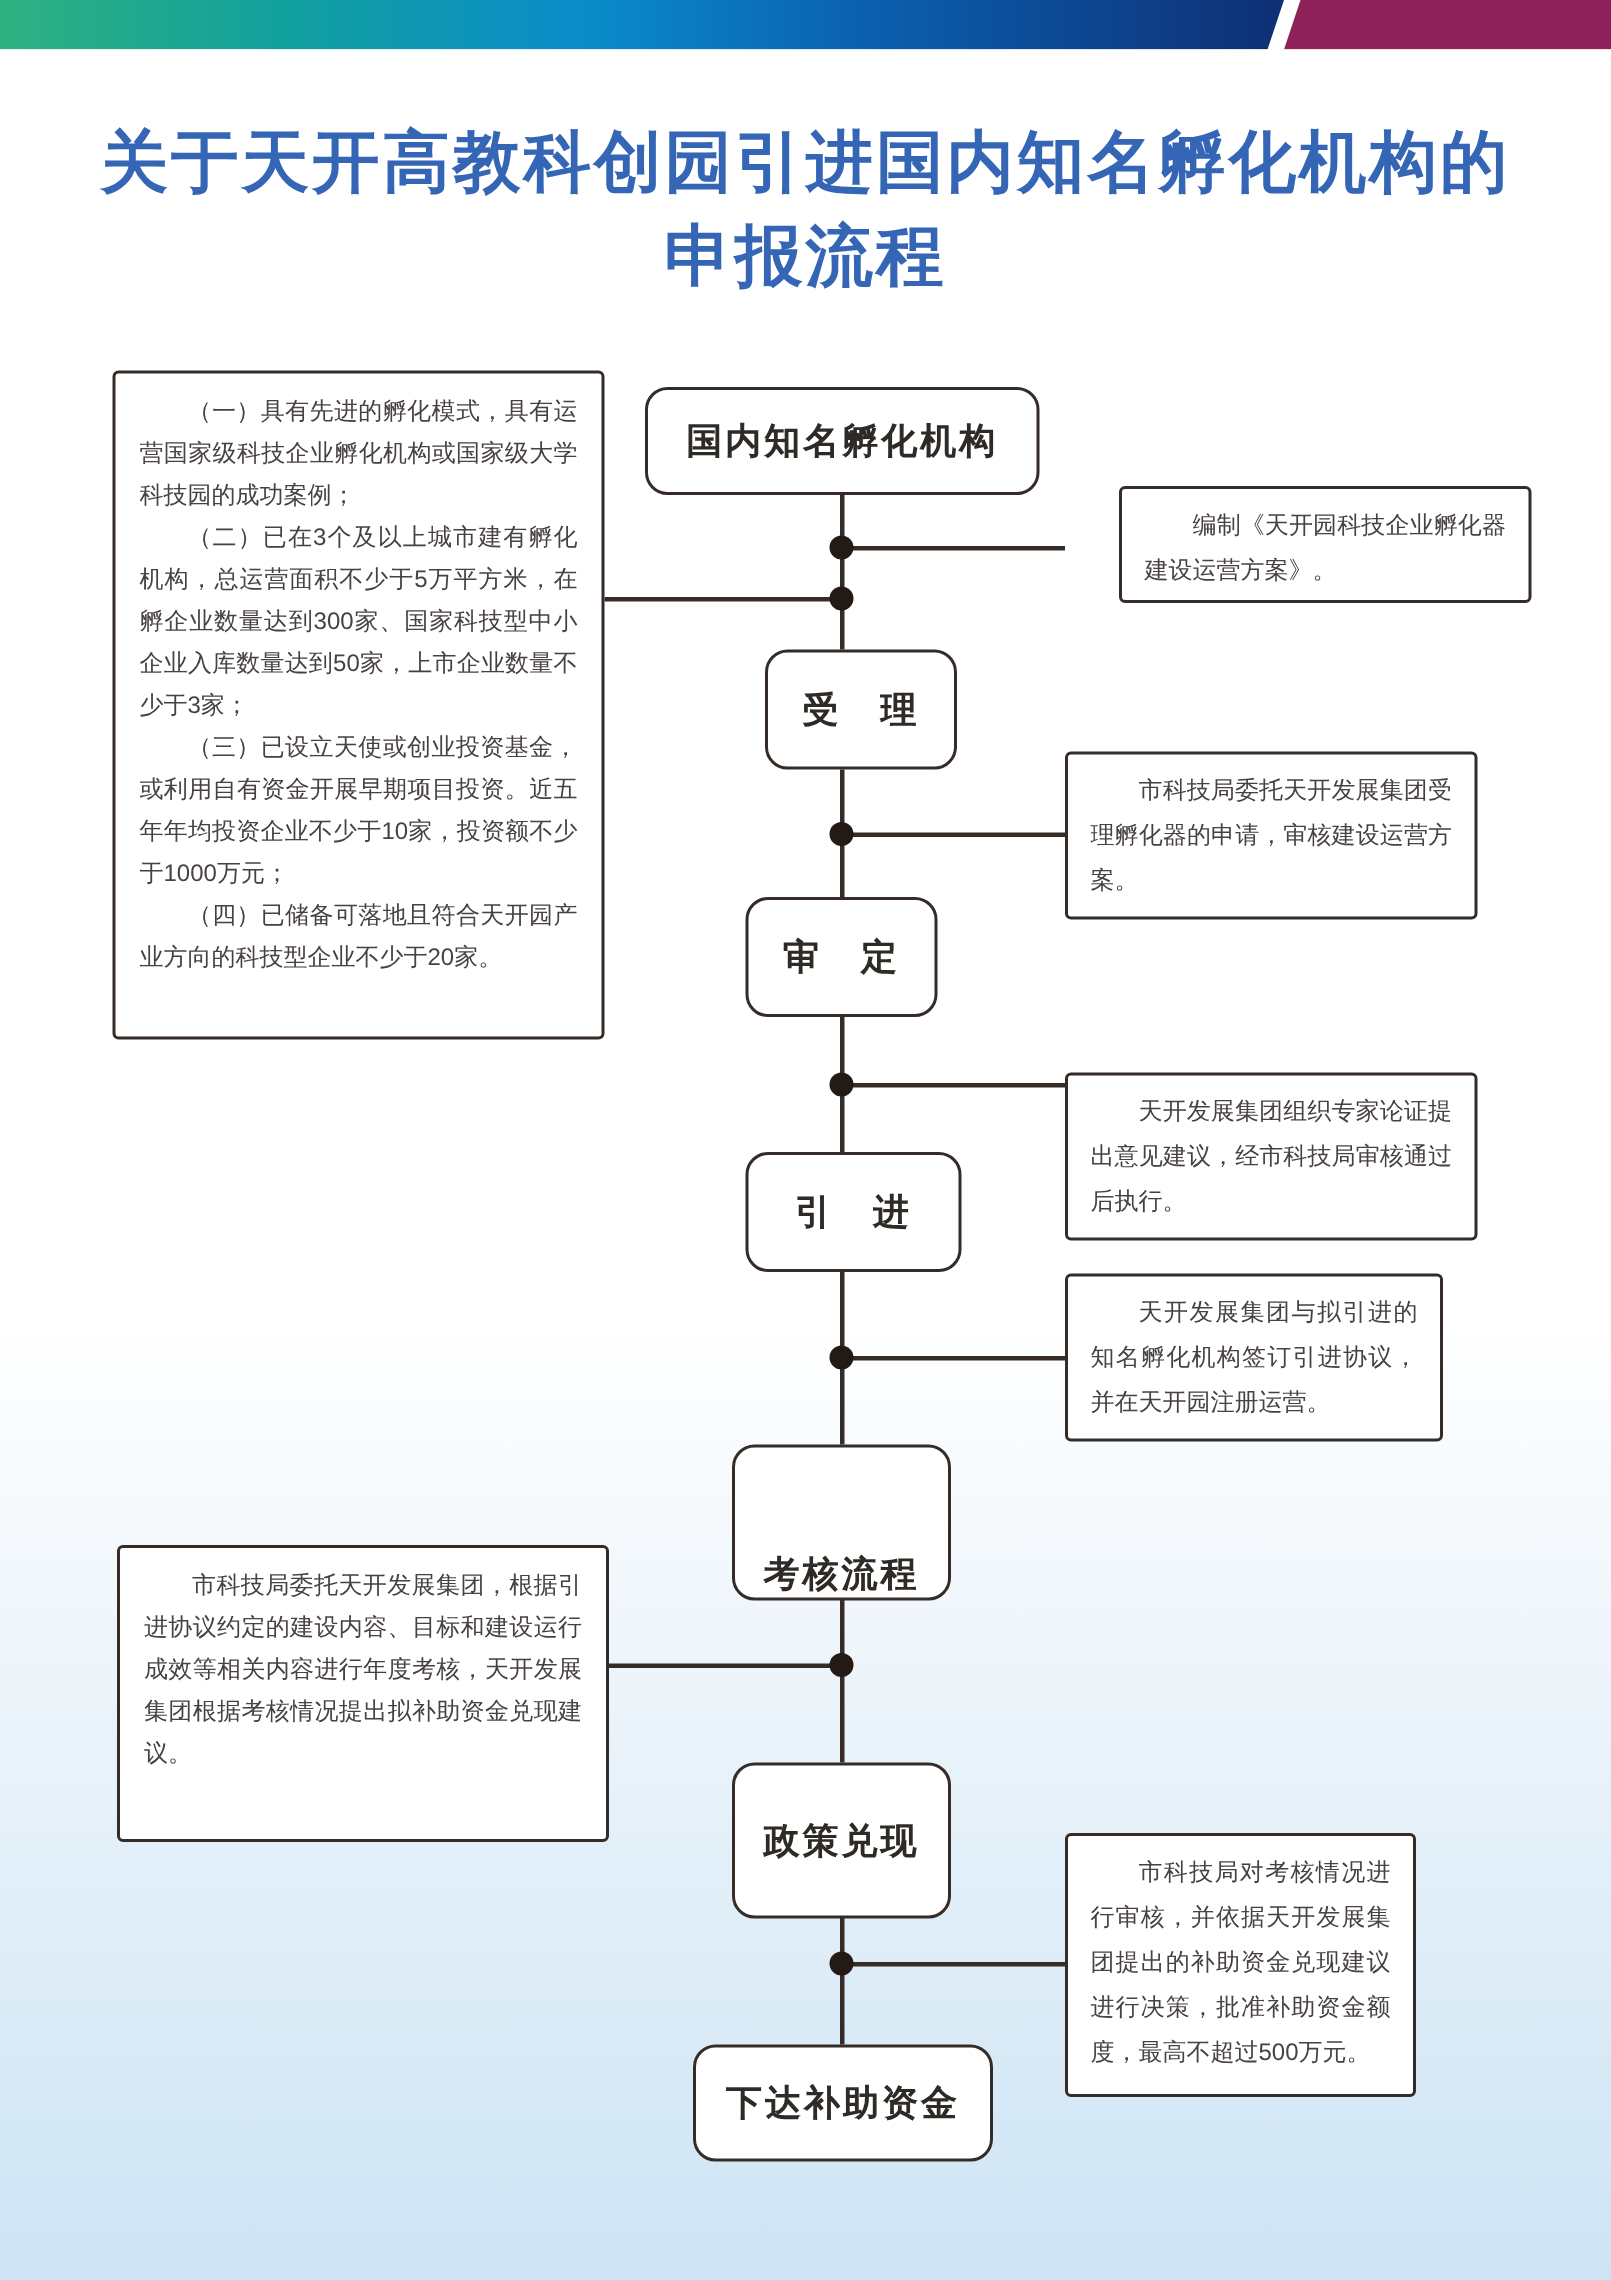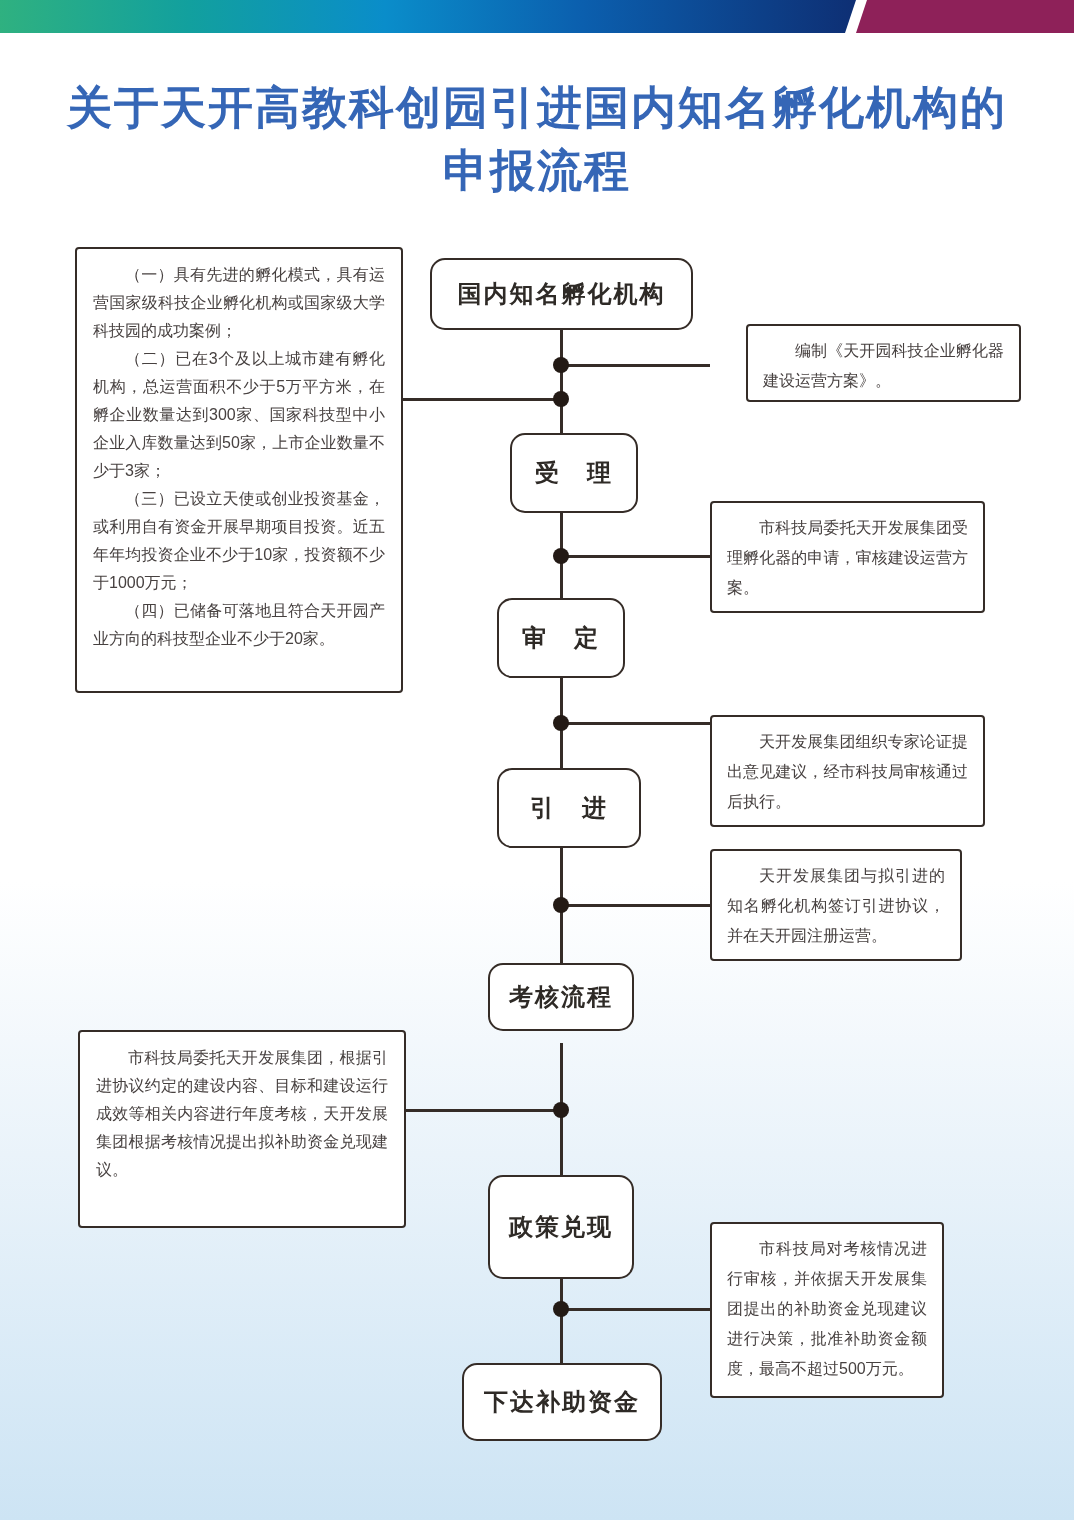--- a/index.html
+++ b/index.html
@@ -102,21 +102,21 @@
   </div>
   <div class="node" style="left:510px;top:433px;width:128px;height:80px;">
     <span>受　理</span>
   </div>
   <div class="node" style="left:497px;top:598px;width:128px;height:80px;">
     <span>审　定</span>
   </div>
   <div class="node" style="left:497px;top:768px;width:144px;height:80px;">
     <span>引　进</span>
   </div>
-  <div class="node" style="left:488px;top:963px;width:146px;height:68px;">
+  <div class="node" style="left:488px;top:963px;width:146px;height:104px;align-items:flex-end;">
     <span>考核流程</span>
   </div>
   <div class="node" style="left:488px;top:1175px;width:146px;height:104px;">
     <span>政策兑现</span>
   </div>
   <div class="node" style="left:462px;top:1363px;width:200px;height:78px;">
     <span>下达补助资金</span>
   </div>
 
   <div class="note note-left" style="left:75px;top:247px;width:328px;height:446px;">

